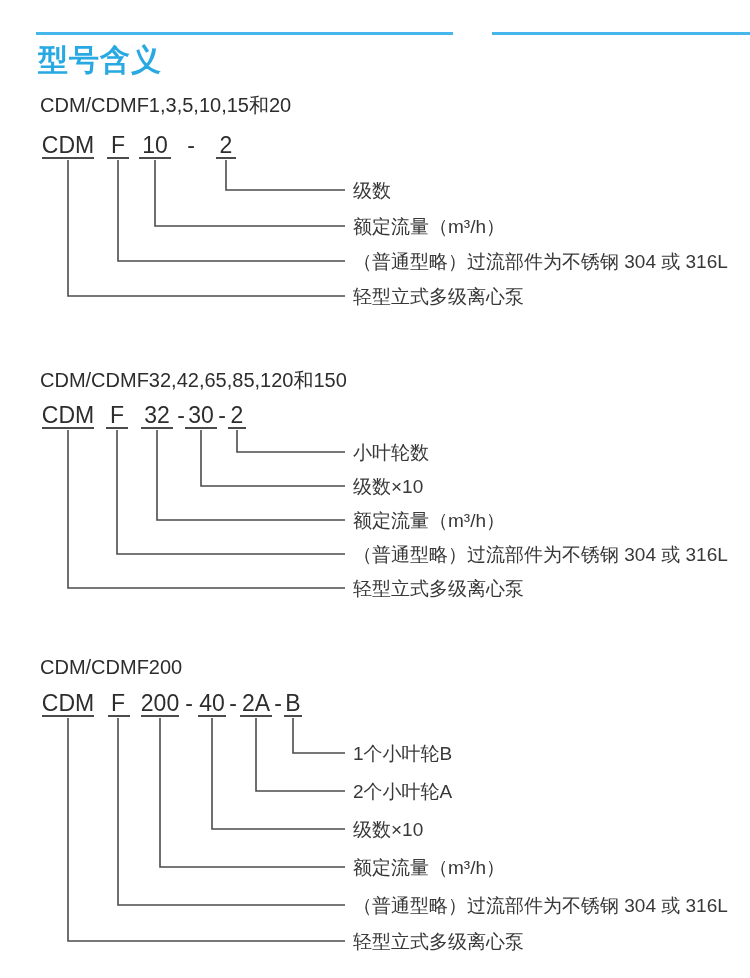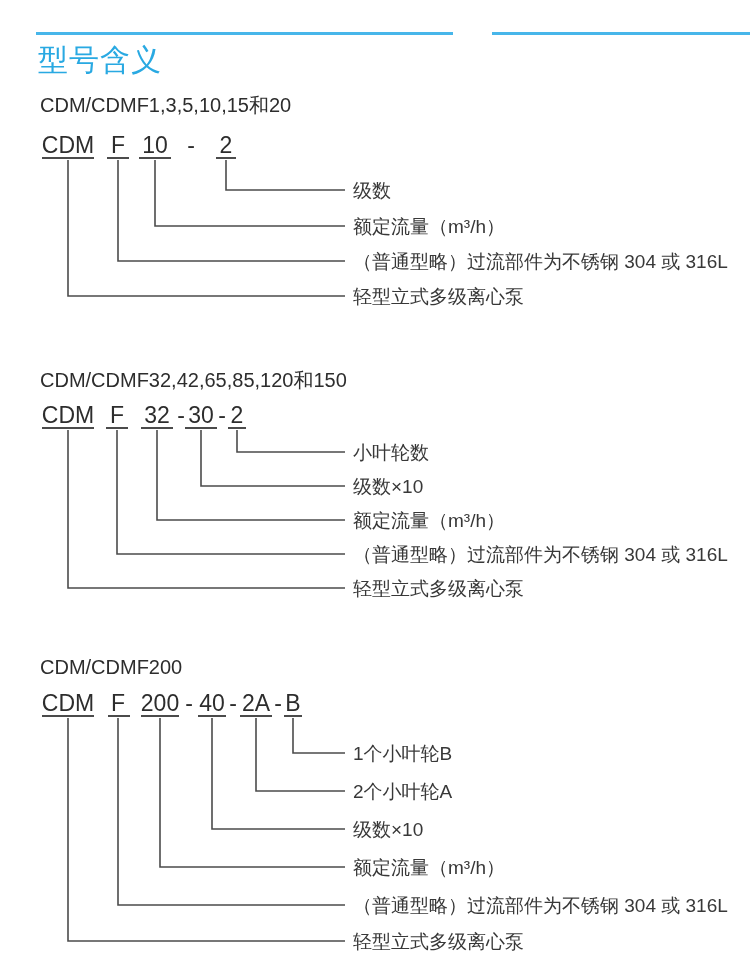--- a/index.html
+++ b/index.html
@@ -5,21 +5,21 @@
   html,body{margin:0;padding:0;background:#ffffff;}
   .page{
     position:relative;width:750px;height:978px;background:#ffffff;overflow:hidden;
     font-family:"Liberation Sans","DejaVu Sans",sans-serif;
   }
   .rule{position:absolute;top:32px;height:3px;background:#47b6ea;}
   .rule-a{left:36px;width:417px;}
   .rule-b{left:492px;width:258px;}
   .title{
     position:absolute;left:38px;top:40px;margin:0;
-    font-size:30px;font-weight:normal;letter-spacing:1px;color:#29a9e2;
+    font-size:30px;font-weight:bold;letter-spacing:1px;color:#29a9e2;
   }
   .diagram{position:absolute;left:0;width:750px;display:block;}
   .heading{font-size:20px;fill:#2d2d2d;}
   .code{font-size:23px;fill:#2d2d2d;}
   .label{font-size:19px;fill:#383838;}
   .uline{stroke:#4b4b4b;stroke-width:2;}
   .conn{stroke:#4b4b4b;stroke-width:1.6;fill:none;}
 </style>
 </head>
 <body>

